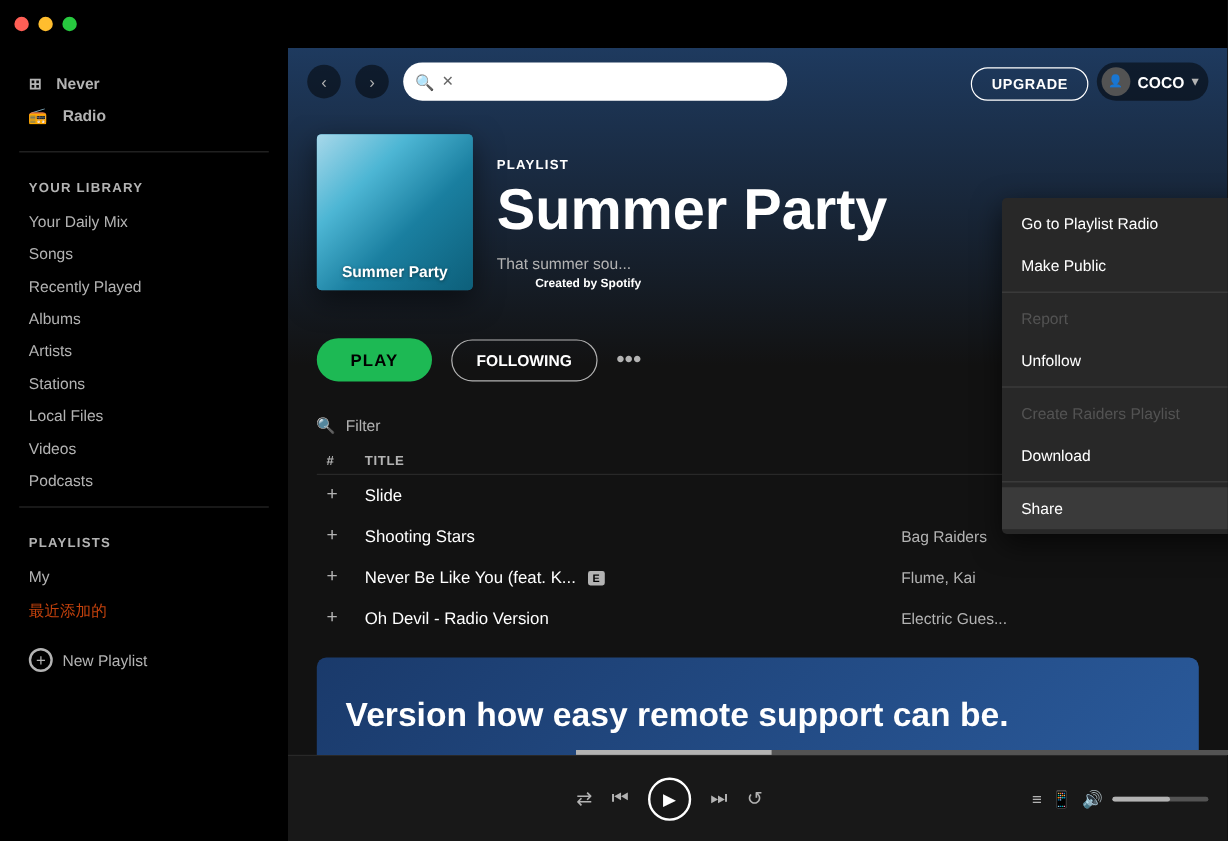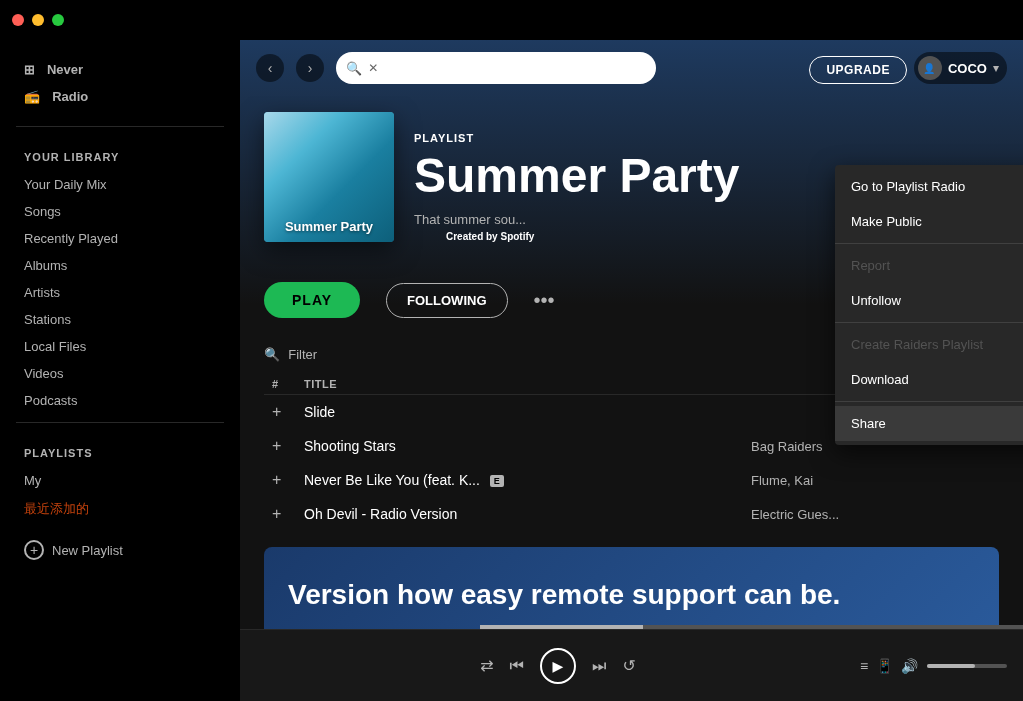--- a/index.html
+++ b/index.html
@@ -283,21 +283,21 @@
       font-size: 10px;
       color: #b3b3b3;
       margin-left: 32px;
     }
     .playlist-meta span { color: #fff; font-weight: 600; }
 
     
     .controls-bar {
       display: flex;
       align-items: center;
-      gap: 26px;
+      gap: 16px;
       padding: 16px 0;
       justify-content: space-between;
     }
     .play-btn {
       background: #1db954;
       border: none;
       color: #000;
       font-size: 14px;
       font-weight: 700;
       padding: 10px 28px;

